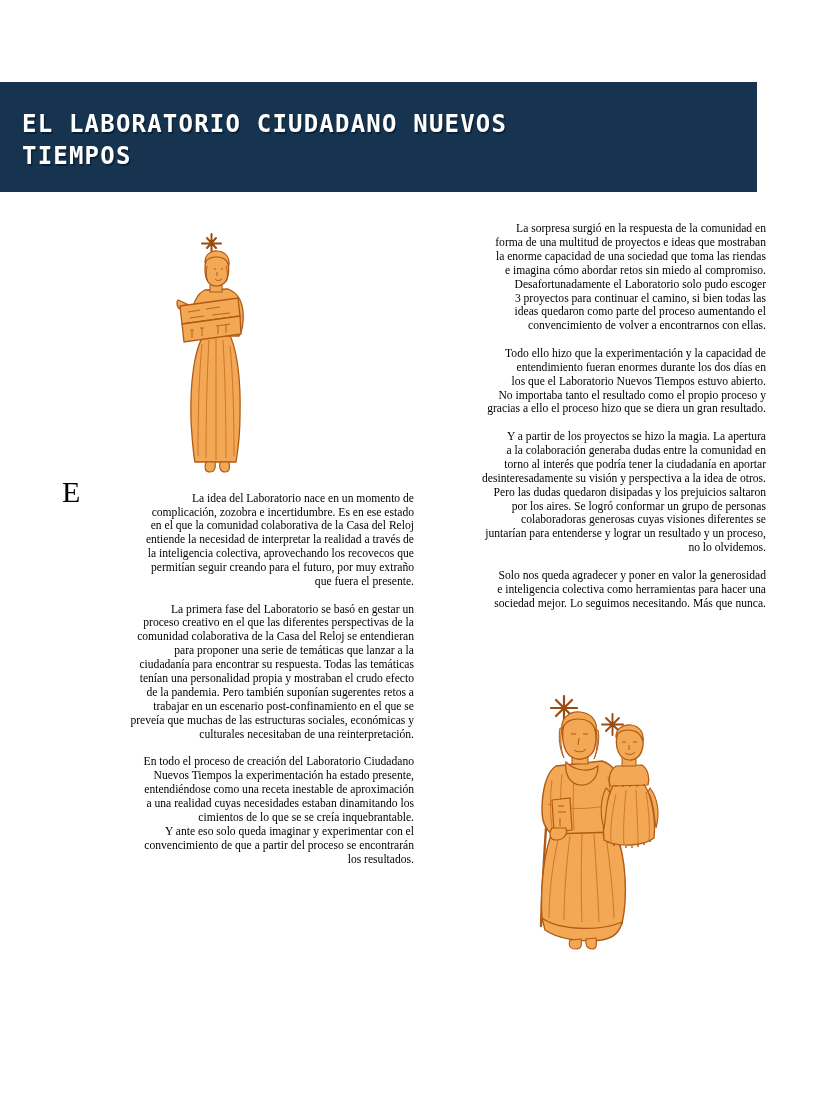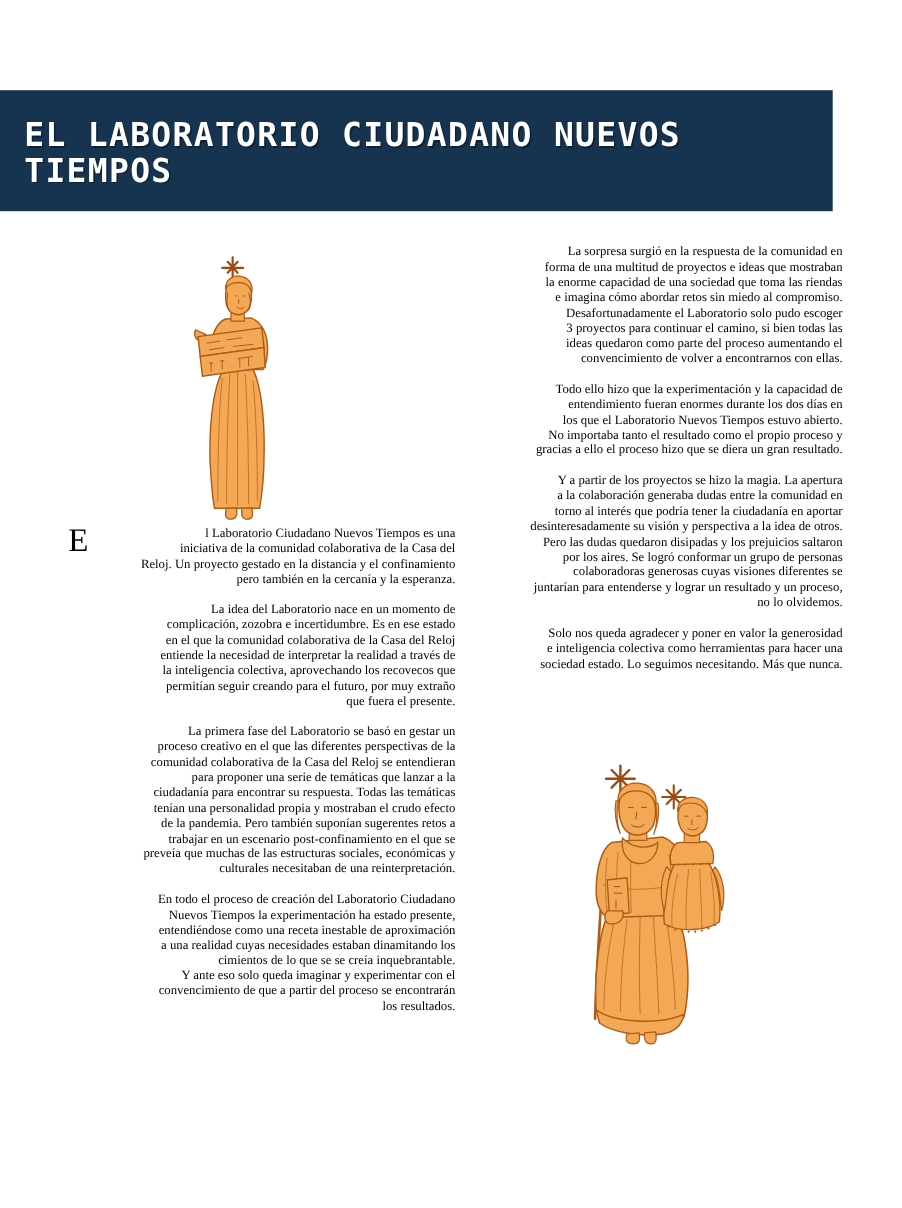--- a/index.html
+++ b/index.html
@@ -23,21 +23,21 @@
     top: 82px;
     width: 757px;
     height: 110px;
     background: #163450;
     box-sizing: border-box;
     padding: 26px 0 0 22px;
   }
   .banner-title {
     font-family: "DejaVu Sans Mono", "Liberation Mono", monospace;
     font-weight: bold;
-    font-size: 30px;
+    font-size: 24px;
     line-height: 32px;
     letter-spacing: 1.2px;
     color: #ffffff;
     text-shadow: 1.5px 1.5px 0 rgba(0,0,0,0.35);
     margin: 0;
     max-width: 640px;
     white-space: pre-line;
   }
 
   
@@ -177,28 +177,25 @@
 a la colaboración generaba dudas entre la comunidad en
 torno al interés que podría tener la ciudadanía en aportar
 desinteresadamente su visión y perspectiva a la idea de otros.
 Pero las dudas quedaron disipadas y los prejuicios saltaron
 por los aires. Se logró conformar un grupo de personas
 colaboradoras generosas cuyas visiones diferentes se
 juntarían para entenderse y lograr un resultado y un proceso,
 no lo olvidemos.</p>
   <p class="para">Solo nos queda agradecer y poner en valor la generosidad
 e inteligencia colectiva como herramientas para hacer una
-sociedad estado. Lo seguimos necesitando. Más que nunca.</p>
+sociedad mejor. Lo seguimos necesitando. Más que nunca.</p>
 </div>
 
 <div class="col col-left">
-  <p class="dropcap-para"><span class="dropcap">E</span><span>l Laboratorio Ciudadano Nuevos Tiempos es una
-iniciativa de la comunidad colaborativa de la Casa del
-Reloj. Un proyecto gestado en la distancia y el confinamiento
-pero también en la cercanía y la esperanza.</span></p>
+  <p class="dropcap-para"><span class="dropcap">E</span></p>
   <p class="para">La idea del Laboratorio nace en un momento de
 complicación, zozobra e incertidumbre. Es en ese estado
 en el que la comunidad colaborativa de la Casa del Reloj
 entiende la necesidad de interpretar la realidad a través de
 la inteligencia colectiva, aprovechando los recovecos que
 permitían seguir creando para el futuro, por muy extraño
 que fuera el presente.</p>
   <p class="para">La primera fase del Laboratorio se basó en gestar un
 proceso creativo en el que las diferentes perspectivas de la
 comunidad colaborativa de la Casa del Reloj se entendieran

